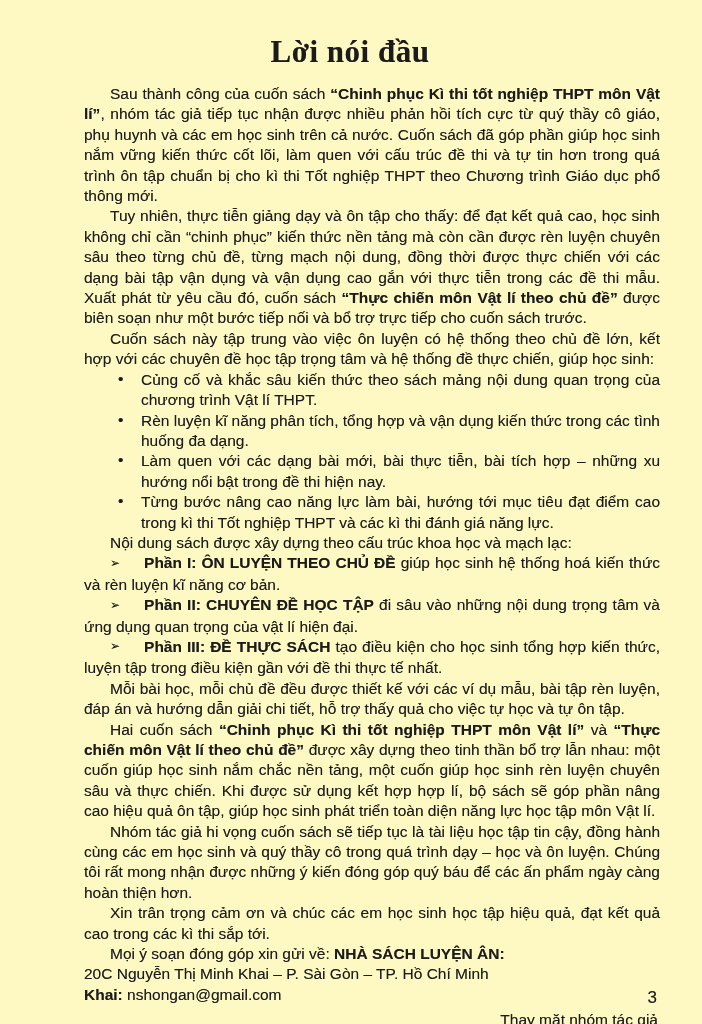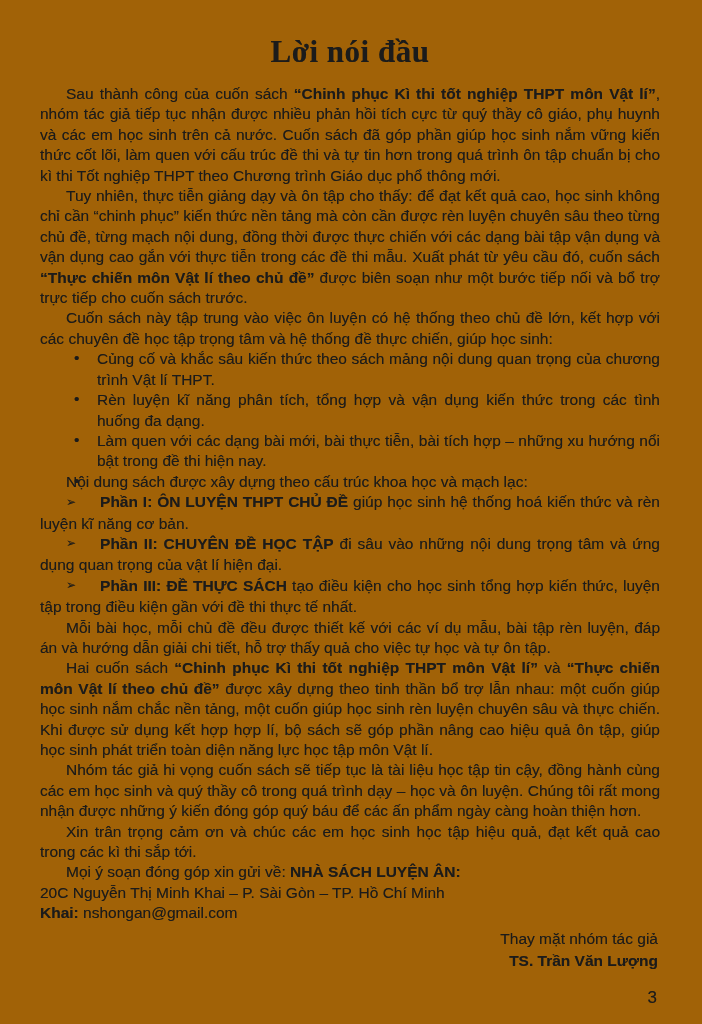--- a/index.html
+++ b/index.html
@@ -6,38 +6,39 @@
   html, body { width: 702px; height: 1024px; }
   body {
     background: #f2f1ef;
     font-family: "Liberation Sans", sans-serif;
     color: #1b1b1b;
   }
   .page {
     position: relative;
     width: 702px;
     height: 1024px;
-    background: #a16207;
+    background: #fef9c3;
     padding: 34px 42px 0 40px;
     overflow: hidden;
     text-shadow: 0 0 0.5px rgba(25,25,25,0.45);
   }
   .title {
     font-family: "Liberation Serif", serif;
     font-weight: bold;
     font-size: 31px;
     line-height: 36px;
     text-align: center;
     letter-spacing: 0.5px;
     margin-bottom: 14px;
   }
   .para, .bullet, .footer-line {
     font-size: 15.5px;
     line-height: 20.4px;
     text-align: justify;
+    margin-left: 44px;
   }
   .para { text-indent: 26px; }
   b { font-weight: bold; }
   .bullet {
     position: relative;
     padding-left: 57px;
   }
   .bullet .marker {
     position: absolute;
     left: 34px;
@@ -75,25 +76,25 @@
 
   <p class="para"><span>Sau thành công của cuốn sách </span><b>“Chinh phục Kì thi tốt nghiệp THPT môn Vật lí”</b><span>, nhóm tác giả tiếp tục nhận được nhiều phản hồi tích cực từ quý thầy cô giáo, phụ huynh và các em học sinh trên cả nước. Cuốn sách đã góp phần giúp học sinh nắm vững kiến thức cốt lõi, làm quen với cấu trúc đề thi và tự tin hơn trong quá trình ôn tập chuẩn bị cho kì thi Tốt nghiệp THPT theo Chương trình Giáo dục phổ thông mới.</span></p>
 
   <p class="para"><span>Tuy nhiên, thực tiễn giảng dạy và ôn tập cho thấy: để đạt kết quả cao, học sinh không chỉ cần “chinh phục” kiến thức nền tảng mà còn cần được rèn luyện chuyên sâu theo từng chủ đề, từng mạch nội dung, đồng thời được thực chiến với các dạng bài tập vận dụng và vận dụng cao gắn với thực tiễn trong các đề thi mẫu. Xuất phát từ yêu cầu đó, cuốn sách </span><b>“Thực chiến môn Vật lí theo chủ đề”</b><span> được biên soạn như một bước tiếp nối và bổ trợ trực tiếp cho cuốn sách trước.</span></p>
 
   <p class="para"><span>Cuốn sách này tập trung vào việc ôn luyện có hệ thống theo chủ đề lớn, kết hợp với các chuyên đề học tập trọng tâm và hệ thống đề thực chiến, giúp học sinh:</span></p>
 
   <div class="bullet"><span class="marker">•</span><span>Củng cố và khắc sâu kiến thức theo sách mảng nội dung quan trọng của chương trình Vật lí THPT.</span></div>
   <div class="bullet"><span class="marker">•</span><span>Rèn luyện kĩ năng phân tích, tổng hợp và vận dụng kiến thức trong các tình huống đa dạng.</span></div>
   <div class="bullet"><span class="marker">•</span><span>Làm quen với các dạng bài mới, bài thực tiễn, bài tích hợp – những xu hướng nổi bật trong đề thi hiện nay.</span></div>
-  <div class="bullet"><span class="marker">•</span></div>
+  <div class="bullet"><span class="marker">•</span><span>Từng bước nâng cao năng lực làm bài, hướng tới mục tiêu đạt điểm cao trong kì thi Tốt nghiệp THPT và các kì thi đánh giá năng lực.</span></div>
 
   <p class="para"><span>Nội dung sách được xây dựng theo cấu trúc khoa học và mạch lạc:</span></p>
 
-  <p class="para"><span class="arrow">➢</span><b>Phần I: ÔN LUYỆN THPT CHỦ ĐỀ</b><span> giúp học sinh hệ thống hoá kiến thức và rèn luyện kĩ năng cơ bản.</span></p>
+  <p class="para"><span class="arrow">➢</span><b>Phần I: ÔN LUYỆN THEO CHỦ ĐỀ</b><span> giúp học sinh hệ thống hoá kiến thức và rèn luyện kĩ năng cơ bản.</span></p>
 
   <p class="para"><span class="arrow">➢</span><b>Phần II: CHUYÊN ĐỀ HỌC TẬP</b><span> đi sâu vào những nội dung trọng tâm và ứng dụng quan trọng của vật lí hiện đại.</span></p>
 
   <p class="para"><span class="arrow">➢</span><b>Phần III: ĐỀ THỰC SÁCH</b><span> tạo điều kiện cho học sinh tổng hợp kiến thức, luyện tập trong điều kiện gần với đề thi thực tế nhất.</span></p>
 
   <p class="para"><span>Mỗi bài học, mỗi chủ đề đều được thiết kế với các ví dụ mẫu, bài tập rèn luyện, đáp án và hướng dẫn giải chi tiết, hỗ trợ thấy quả cho việc tự học và tự ôn tập.</span></p>
 
   <p class="para"><span>Hai cuốn sách </span><b>“Chinh phục Kì thi tốt nghiệp THPT môn Vật lí”</b><span> và </span><b>“Thực chiến môn Vật lí theo chủ đề”</b><span> được xây dựng theo tinh thần bổ trợ lẫn nhau: một cuốn giúp học sinh nắm chắc nền tảng, một cuốn giúp học sinh rèn luyện chuyên sâu và thực chiến. Khi được sử dụng kết hợp hợp lí, bộ sách sẽ góp phần nâng cao hiệu quả ôn tập, giúp học sinh phát triển toàn diện năng lực học tập môn Vật lí.</span></p>
 
   <p class="para"><span>Nhóm tác giả hi vọng cuốn sách sẽ tiếp tục là tài liệu học tập tin cậy, đồng hành cùng các em học sinh và quý thầy cô trong quá trình dạy – học và ôn luyện. Chúng tôi rất mong nhận được những ý kiến đóng góp quý báu để các ấn phẩm ngày càng hoàn thiện hơn.</span></p>

